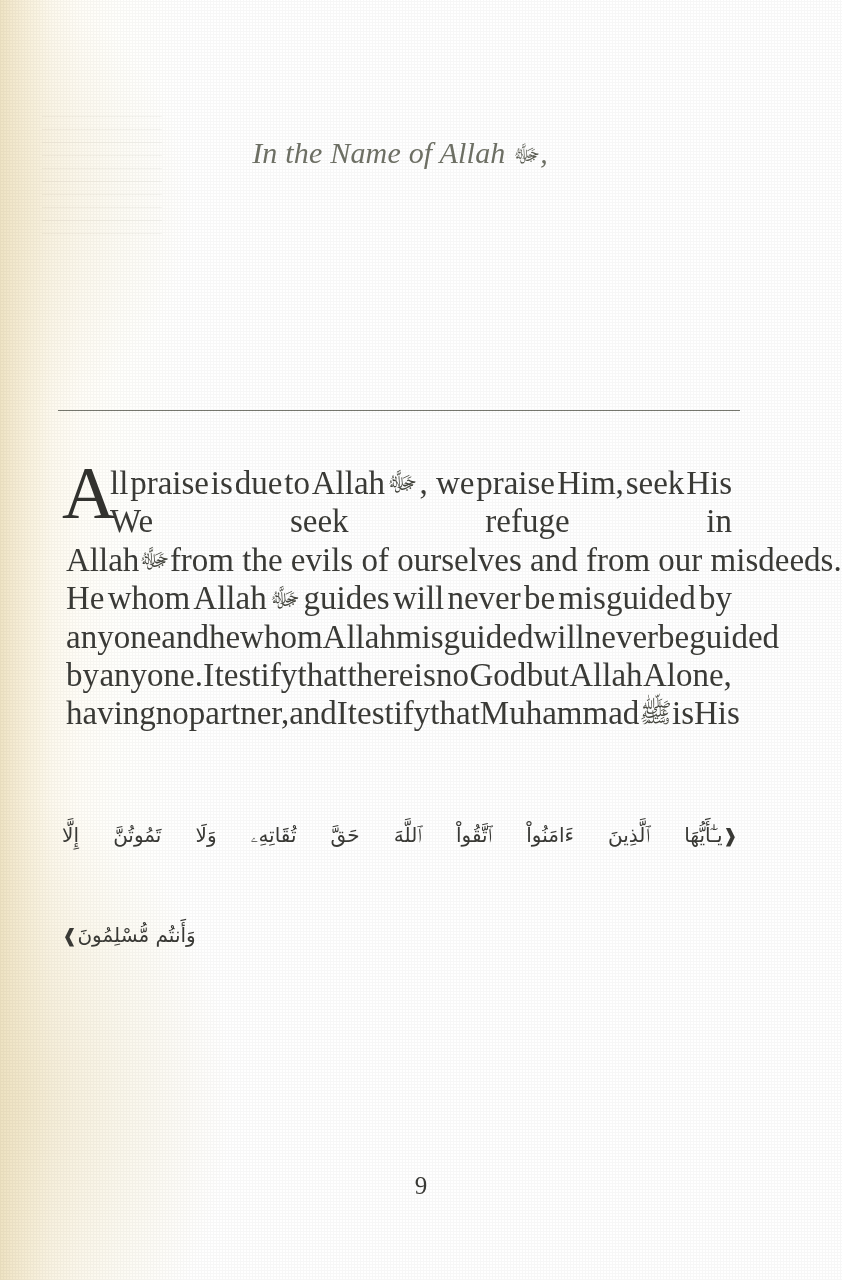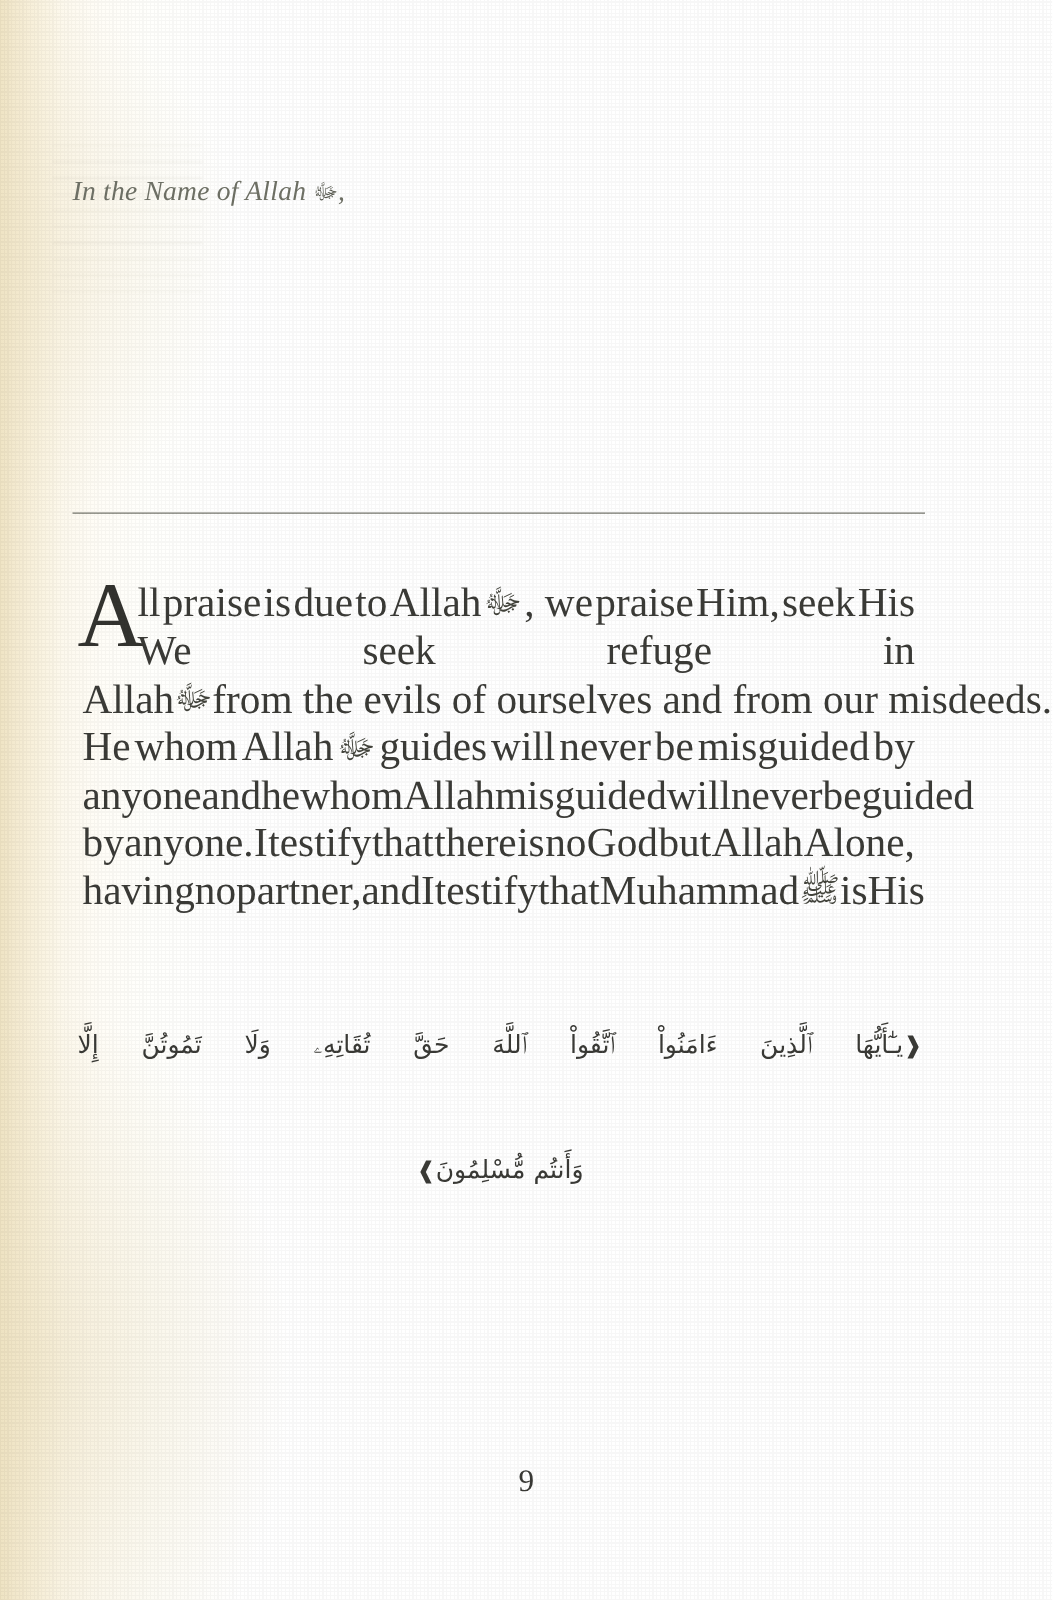--- a/index.html
+++ b/index.html
@@ -57,22 +57,23 @@
     position: absolute;
     left: 0; top: 0;
     width: 842px;
     height: 1280px;
   }
 
   .basmala {
     position: absolute;
     left: 58px;
     width: 684px;
+    text-align: center;
     font-style: italic;
-    font-size: 22px;
+    font-size: 30px;
     line-height: 39px;
     color: #6f7166;
     letter-spacing: 0.2px;
   }
   #basmala-line-1 { top: 133px; }
   #basmala-line-2 { top: 172px; }
 
   .hon {
     font-family: "DejaVu Sans", "Liberation Sans", sans-serif;
     font-style: normal;
@@ -164,21 +165,21 @@
     top: 812px;
     width: 676px;
     text-align: justify;
     text-align-last: justify;
     white-space: normal;
   }
   #verse-line-2 {
     left: 62px;
     top: 912px;
     width: 676px;
-    text-align: center;
+    text-align: left;
   }
   .brk {
     font-family: "DejaVu Sans", "Liberation Sans", sans-serif;
     font-size: 0.92em;
   }
 
   #page-number {
     position: absolute;
     left: 0;
     top: 1172px;

